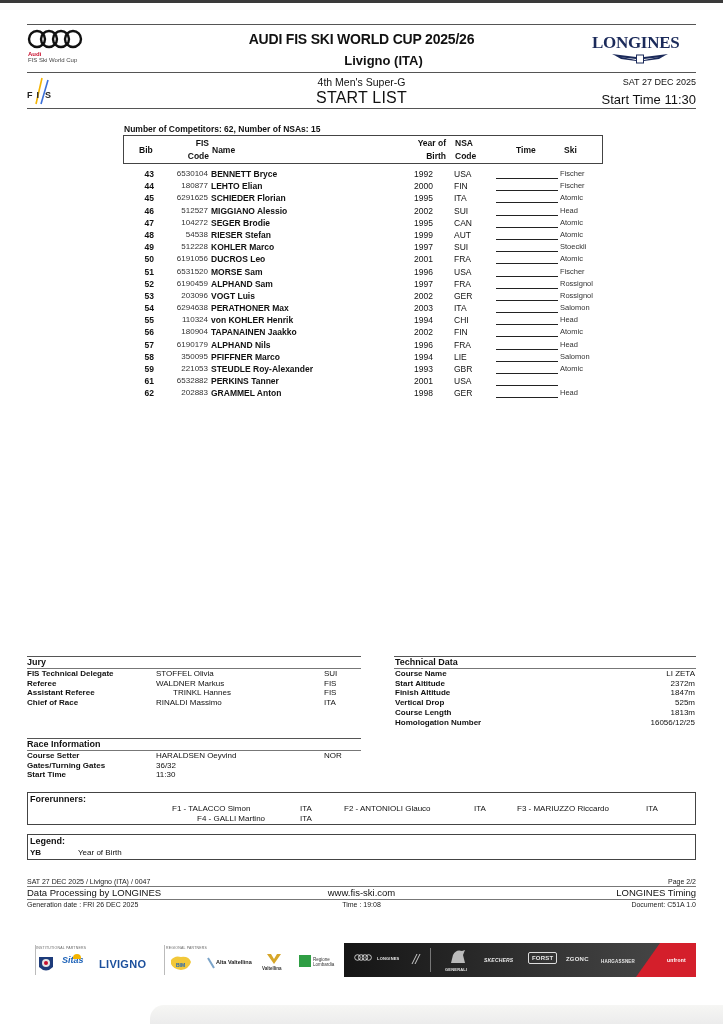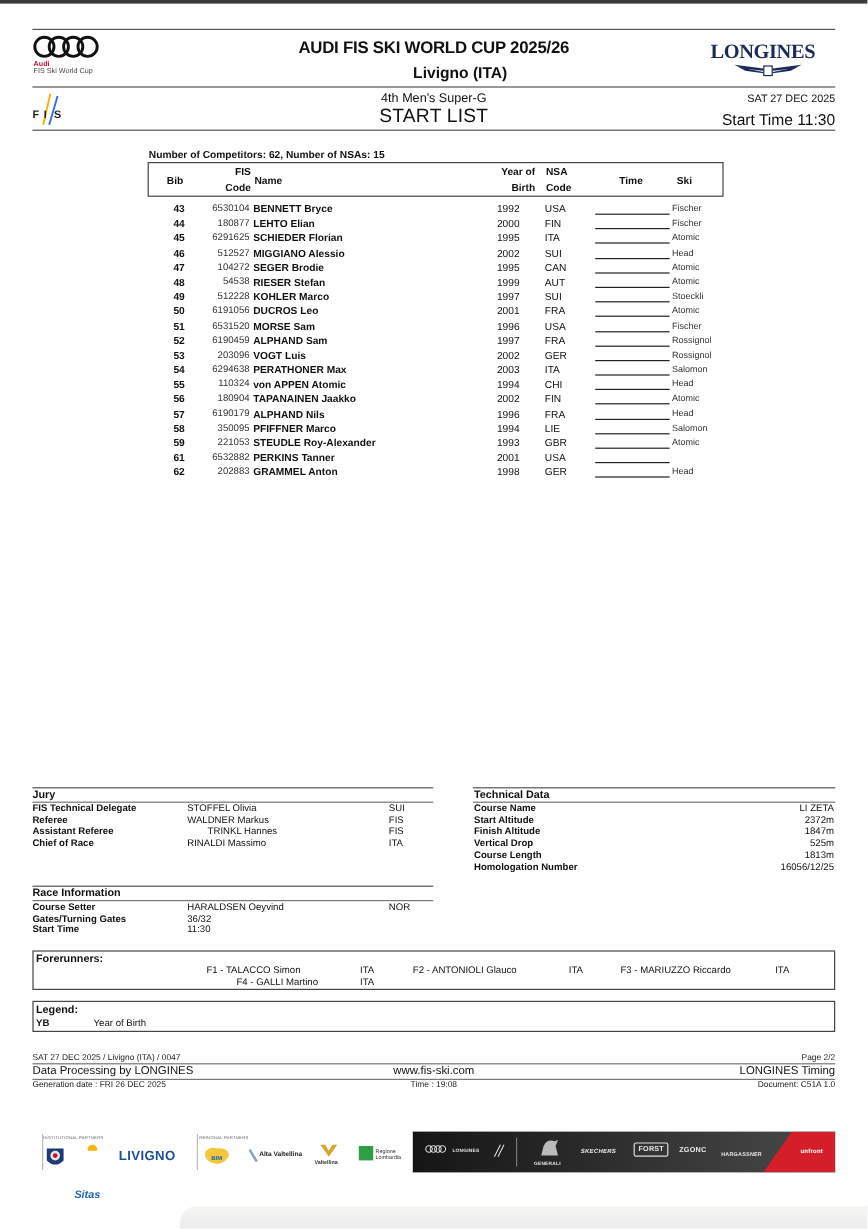--- a/index.html
+++ b/index.html
@@ -223,21 +223,21 @@
       <span class="c-code">6294638</span>
       <span class="c-name">PERATHONER Max</span>
       <span class="c-yob">2003</span>
       <span class="c-nsa">ITA</span>
       <span class="c-ski">Salomon</span>
       <span class="c-time"></span>
     </div>
     <div class="row">
       <span class="c-bib">55</span>
       <span class="c-code">110324</span>
-      <span class="c-name">von APPEN Atomic</span>
+      <span class="c-name">von KOHLER Henrik</span>
       <span class="c-yob">1994</span>
       <span class="c-nsa">CHI</span>
       <span class="c-ski">Head</span>
       <span class="c-time"></span>
     </div>
     <div class="row">
       <span class="c-bib">56</span>
       <span class="c-code">180904</span>
       <span class="c-name">TAPANAINEN Jaakko</span>
       <span class="c-yob">2002</span>
@@ -372,21 +372,21 @@
 <div class="abs footer-small" style="left:0; width:723px; text-align:center; top:901px;">Time : 19:08</div>
 <div class="abs footer-small" style="right:27px; top:901px;">Document: C51A 1.0</div>
 
 <div class="abs" style="left:35px; top:945px; width:1px; height:30px; background:#bbb;"></div>
 <div class="abs partners-label" style="left:36px; top:946px;">INSTITUTIONAL PARTNERS</div>
 <svg class="abs" style="left:37px; top:954px;" width="18" height="20" viewBox="0 0 18 20">
   <path d="M2 3 L16 3 L16 13 Q9 20 2 13 Z" fill="#1d3b7a"></path>
   <circle cx="9" cy="9" r="4" fill="#e6e6e6"></circle>
   <circle cx="9" cy="9" r="2" fill="#c8102e"></circle>
 </svg>
-<div class="abs" style="left:62px; top:955px; font-size:9px; font-weight:bold; font-style:italic; color:#1e63b8;margin-top:35px;">Sitas</div>
+<div class="abs" style="left:62px; top:955px; font-size:9px; font-weight:bold; font-style:italic; color:#1e63b8;">Sitas</div>
 <svg class="abs" style="left:70px; top:951px;" width="14" height="8" viewBox="0 0 14 8">
   <circle cx="7" cy="7" r="4" fill="#f4b400"></circle>
 </svg>
 <div class="abs" style="left:99px; top:958px; font-size:11px; font-weight:bold; color:#1b4f9c; letter-spacing:0.3px;">LIVIGNO</div>
 
 <div class="abs" style="left:164px; top:945px; width:1px; height:30px; background:#bbb;"></div>
 <div class="abs partners-label" style="left:166px; top:946px;">REGIONAL PARTNERS</div>
 <svg class="abs" style="left:169px; top:954px;" width="24" height="18" viewBox="0 0 24 18">
   <path d="M2 6 Q6 1 12 3 Q20 2 22 8 Q20 15 12 16 Q4 15 2 10 Z" fill="#f2c83a"></path>
   <text x="7" y="13" font-family="Liberation Sans, sans-serif" font-size="5" font-weight="bold" fill="#1e63b8">BIM</text>

